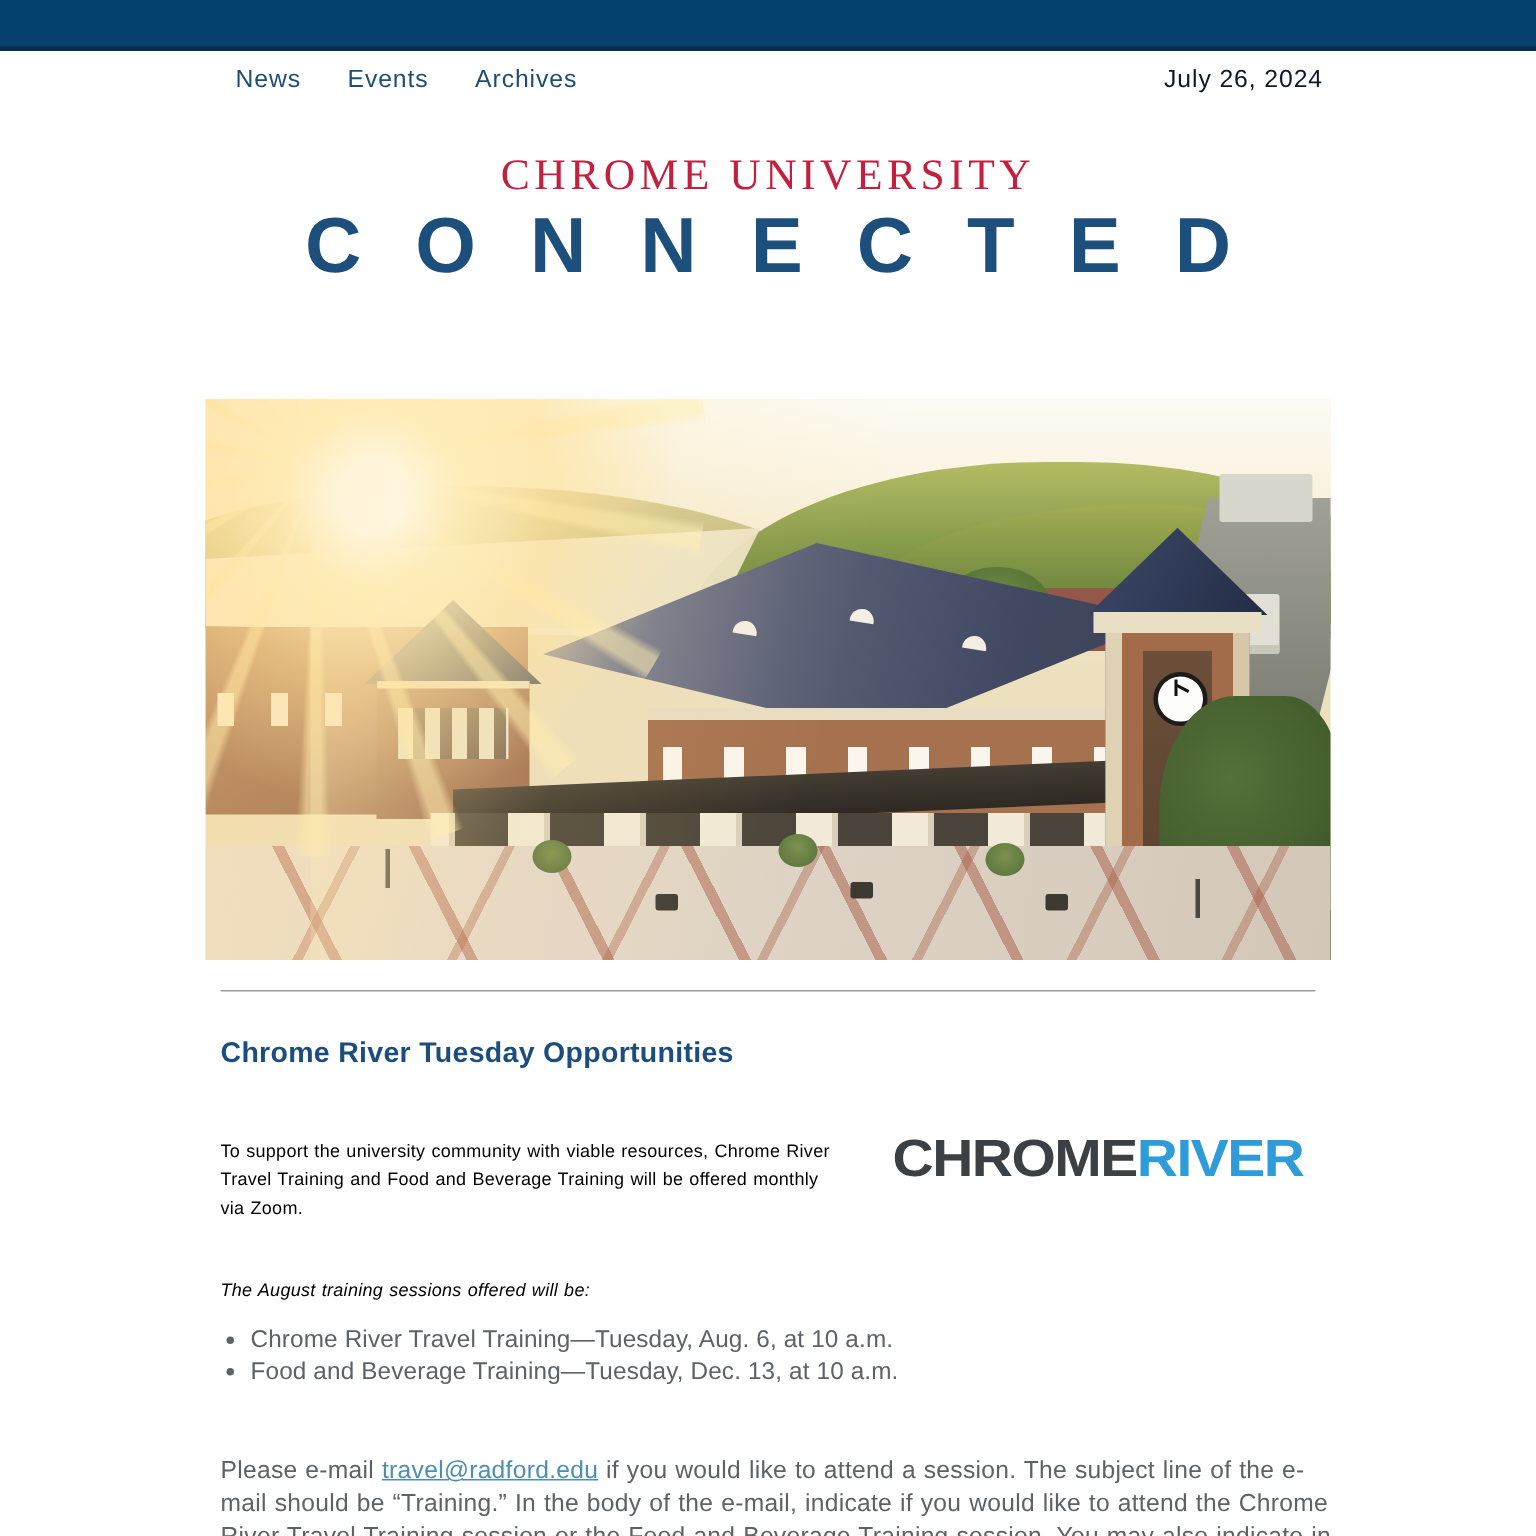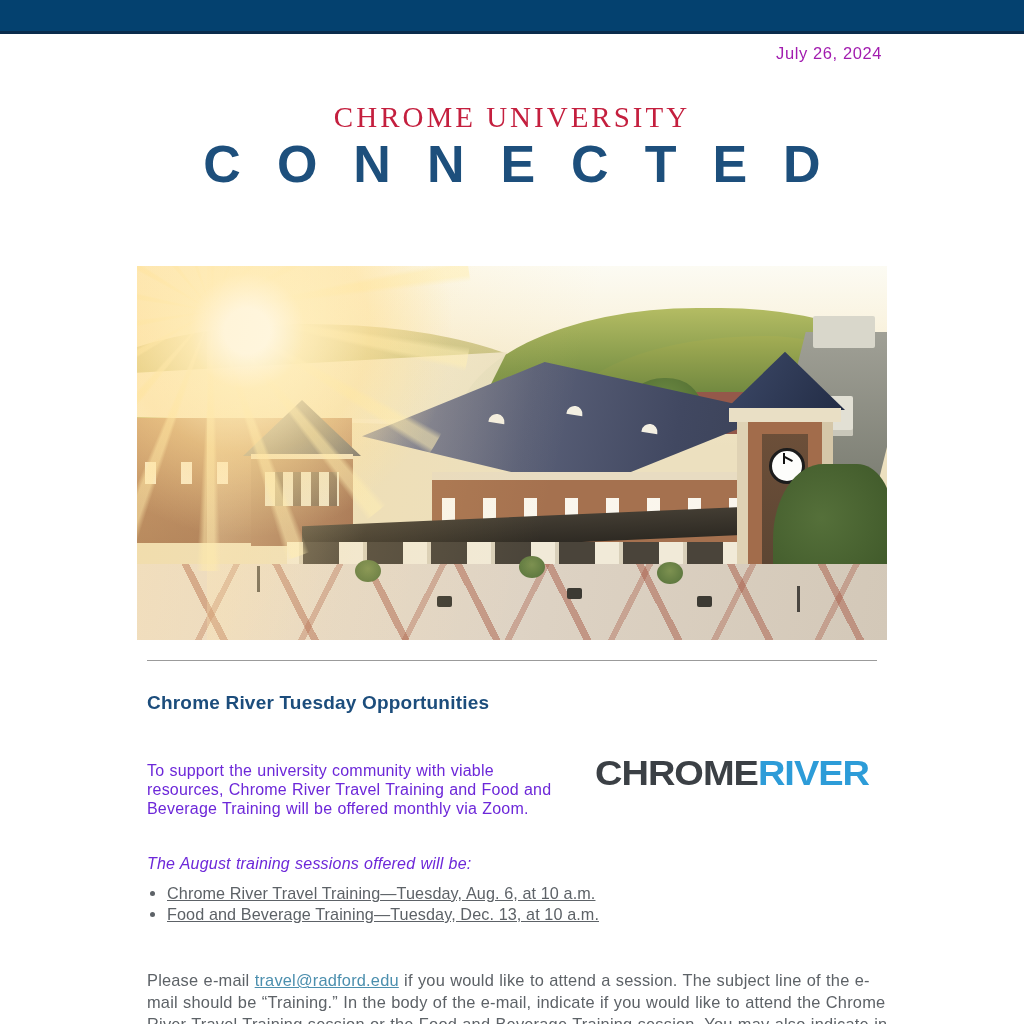--- a/index.html
+++ b/index.html
@@ -7,21 +7,21 @@
     width:1024px;height:1024px;position:relative;overflow:hidden;
     background:#ffffff;
     font-family:"Liberation Sans","DejaVu Sans",sans-serif;
   }
   
   .topbar{position:absolute;top:0;left:0;width:1024px;height:31px;background:#04416f;border-bottom:3px solid #0a2c4c;}
   
   .navrow{position:absolute;top:44px;left:157px;right:142px;display:flex;align-items:center;}
   .navlinks{display:flex;gap:31px;}
   .navlink{color:#1f4e74;font-size:16.5px;letter-spacing:.6px;cursor:pointer;text-decoration:none;}
-  .navdate{margin-left:auto;color:#a21caf;font-size:16.5px;letter-spacing:.6px;}
+  .navdate{margin-left:auto;color:#0f172a;font-size:16.5px;letter-spacing:.6px;}
   
   .univ{position:absolute;top:101px;left:0;right:0;text-align:center;
     font-family:"Liberation Serif","DejaVu Serif",serif;
     font-size:29px;color:#c41f3e;letter-spacing:3px;}
   .connected{position:absolute;top:134px;left:0;right:0;text-align:center;
     font-weight:bold;font-size:52px;color:#1d4f7c;}
   .connected span{letter-spacing:36px;padding-left:36px;}
   
   .photo{position:absolute;top:266px;left:137px;width:750px;height:374px;overflow:hidden;background:#f6eed8;}
   .photo *{position:absolute;}
@@ -80,37 +80,42 @@
   .lamp.l2{left:660px;top:320px;}
   .sun-beam{left:70px;top:-20px;width:360px;height:420px;background:linear-gradient(113deg,rgba(255,243,210,.55) 8%,rgba(255,236,190,.25) 30%,rgba(255,236,190,0) 52%);}
   .sun-rays{left:-185px;top:-215px;width:520px;height:520px;border-radius:50%;
      background:repeating-conic-gradient(from 130deg at 50% 50%,rgba(255,240,190,0) 0 8deg,rgba(255,241,186,.55) 9.5deg 12deg,rgba(255,240,190,0) 13.5deg 20deg);}
   .sun-glow{left:-130px;top:-150px;width:480px;height:430px;
      background:radial-gradient(circle at 50% 50%,rgba(255,255,248,1) 0 7%,rgba(255,243,200,.9) 18%,rgba(255,228,158,.5) 38%,rgba(255,228,158,0) 64%);}
   .warm-wash{inset:0;background:linear-gradient(103deg,rgba(255,214,130,.34) 0%,rgba(255,214,130,.14) 32%,rgba(255,214,130,0) 56%);}
   
   .divider{position:absolute;top:660px;left:147px;width:730px;height:1px;background:#9b9b9b;}
   .heading{position:absolute;top:692px;left:147px;font-size:19px;font-weight:bold;color:#1c4d7c;letter-spacing:.2px;}
-  .para{color:#6d28d9;font-size:16px;line-height:18.9px;letter-spacing:.2px;word-spacing:.5px;}
+  .para{color:#000000;font-size:12px;line-height:18.9px;letter-spacing:.2px;word-spacing:.5px;}
   .para1{position:absolute;top:746px;left:147px;width:414px;}
   .para2{position:absolute;top:839px;left:147px;width:500px;font-style:italic;}
   .cr-logo{position:absolute;top:752px;left:595px;width:272px;height:44px;font-weight:bold;font-size:38px;letter-spacing:-1px;white-space:nowrap;transform:scaleY(.92);}
   .cr-chrome{color:#3b4045;}
   .cr-river{color:#2d9cd8;}
   .bullets{position:absolute;top:884px;left:151px;margin:0;padding-left:16px;color:#5d6267;font-size:16.2px;line-height:19px;letter-spacing:.1px;}
-  .bullets li{margin:0 0 2px 0;text-decoration:underline;}
+  .bullets li{margin:0 0 2px 0;}
   .closing{position:absolute;top:954px;left:147px;width:742px;font-size:16.4px;line-height:21.8px;color:#5d6267;letter-spacing:.2px;word-spacing:.5px;}
   .maillink{color:#4c8fae;text-decoration:underline;cursor:pointer;}
 </style>
 </head>
 <body>
 
 <div class="topbar"></div>
 
 <div class="navrow">
+  <div class="navlinks">
+    <a class="navlink">News</a>
+    <a class="navlink">Events</a>
+    <a class="navlink">Archives</a>
+  </div>
   <div class="navdate">July 26, 2024</div>
 </div>
 
 <div class="univ">CHROME UNIVERSITY</div>
 <div class="connected"><span>CONNECTED</span></div>
 
 <div class="photo">
   <div class="sky"></div>
   <div class="hill-left"></div>
   <div class="hill-right"></div>

